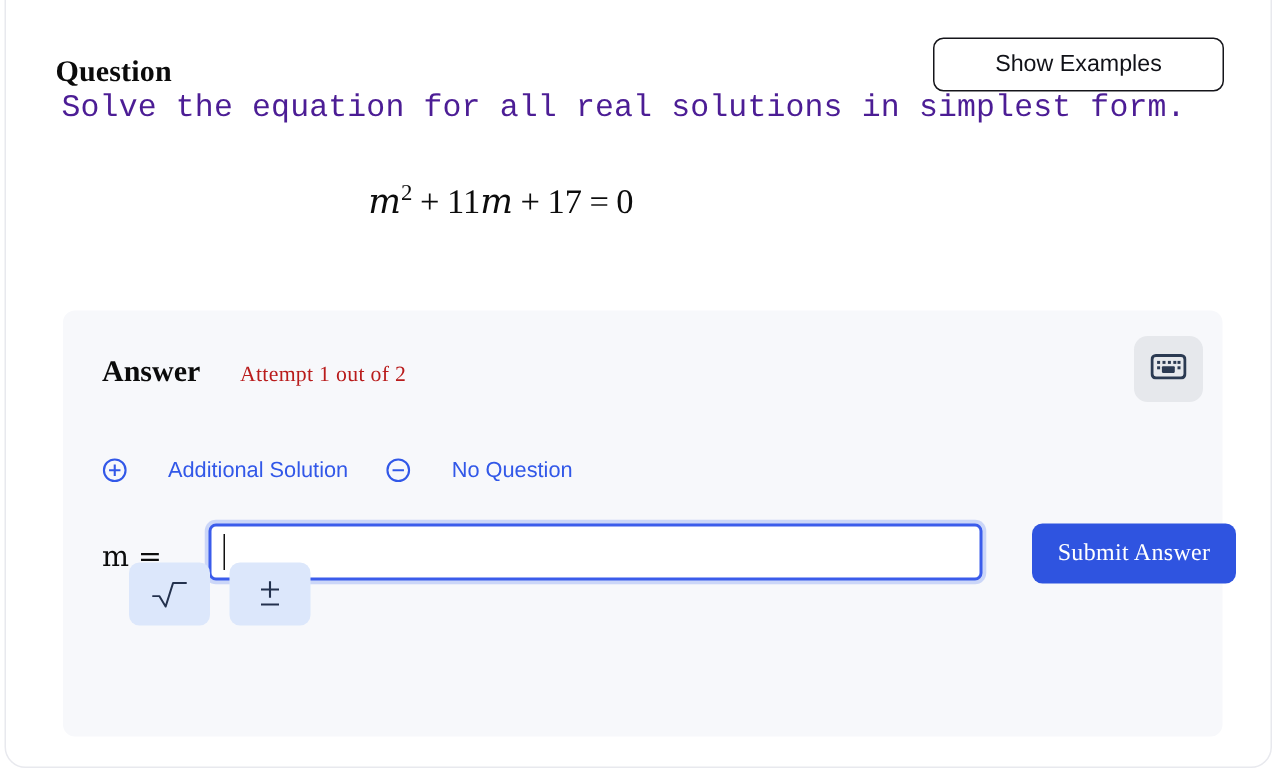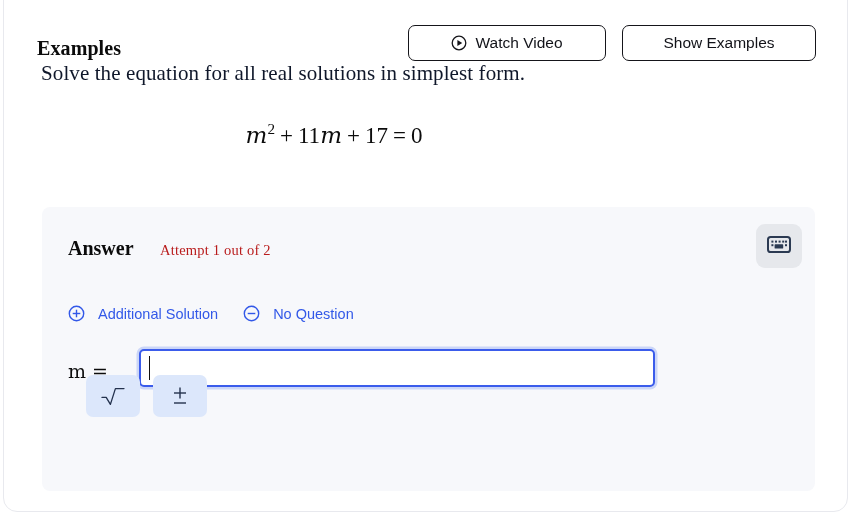--- a/index.html
+++ b/index.html
@@ -76,23 +76,23 @@
     height: 16px;
     flex: none;
     line-height: 0;
   }
 
   
   #question-prompt {
     position: absolute;
     left: 37px;
     top: 100px;
-    font-family: Liberation Serif, serif;
+    font-family: Liberation Mono, monospace;
     font-size: 21px;
-    color: #0f172a;
+    color: #4c1d95;
     letter-spacing: 0.1px;
   }
 
   
   #equation-block {
     position: absolute;
     left: 0;
     top: 161px;
     width: 660px;
     text-align: center;
@@ -168,21 +168,21 @@
     position: absolute;
     left: 26px;
     top: 98px;
     display: flex;
     align-items: center;
     gap: 25px;
   }
   .solution-option {
     display: flex;
     align-items: center;
-    gap: 13px;
+    gap: 27px;
     cursor: pointer;
     font-family: "Liberation Sans", "DejaVu Sans", sans-serif;
     font-size: 14.5px;
     color: #3258e8;
     white-space: nowrap;
   }
   .circle-icon { width: 17px; height: 17px; flex: none; line-height: 0; }
 
   
   #answer-input-row {
@@ -265,31 +265,22 @@
     padding: 0;
   }
   .math-key svg { display: block; }
 </style>
 </head>
 <body>
 
 <div id="app-card">
 
   <div id="question-header">
-    <div id="page-title">Examples</div>
-
-    <button id="watch-video-button" class="header-btn">
-      <span class="play-circle-icon">
-        <svg width="16" height="16" viewBox="0 0 16 16">
-          <circle cx="8" cy="8" r="6.8" fill="none" stroke="#15151a" stroke-width="1.3"></circle>
-          <polygon points="6.4,4.9 11.2,8 6.4,11.1" fill="#15151a"></polygon>
-        </svg>
-      </span>
-      <span>Watch Video</span>
-    </button>
+    <div id="page-title">Question</div>
+
 
     <button id="show-examples-button" class="header-btn">
       <span>Show Examples</span>
     </button>
   </div>
 
   <div id="question-prompt">Solve the equation for all real solutions in simplest form.</div>
 
   <div id="equation-block">
     <span class="mathvar">m</span><span class="mathsup">2</span><span class="mathop">+</span><span class="mathnum">11</span><span class="mathvar">m</span><span class="mathop">+</span><span class="mathnum">17</span><span class="mathop">=</span><span class="mathnum">0</span>
@@ -335,20 +326,21 @@
           </svg>
         </span>
         <span>No Question</span>
       </div>
     </div>
 
     <div id="answer-input-row">
       <span id="variable-label">m =</span>
       <input id="answer-input" type="text" placeholder="" style="">
       <span id="text-caret"></span>
+      <button id="submit-answer-button">Submit Answer</button>
     </div>
 
     <div id="math-keys">
       <button class="math-key">
         <span>
           <svg width="26" height="24" viewBox="0 0 26 24">
             <path d="M2 13.4 L6.2 13.4 L10.4 20.4 L15.4 4.6 L24 4.6" fill="none" stroke="#23314d" stroke-width="1.3" stroke-linecap="round" stroke-linejoin="round"></path>
           </svg>
         </span>
       </button>

